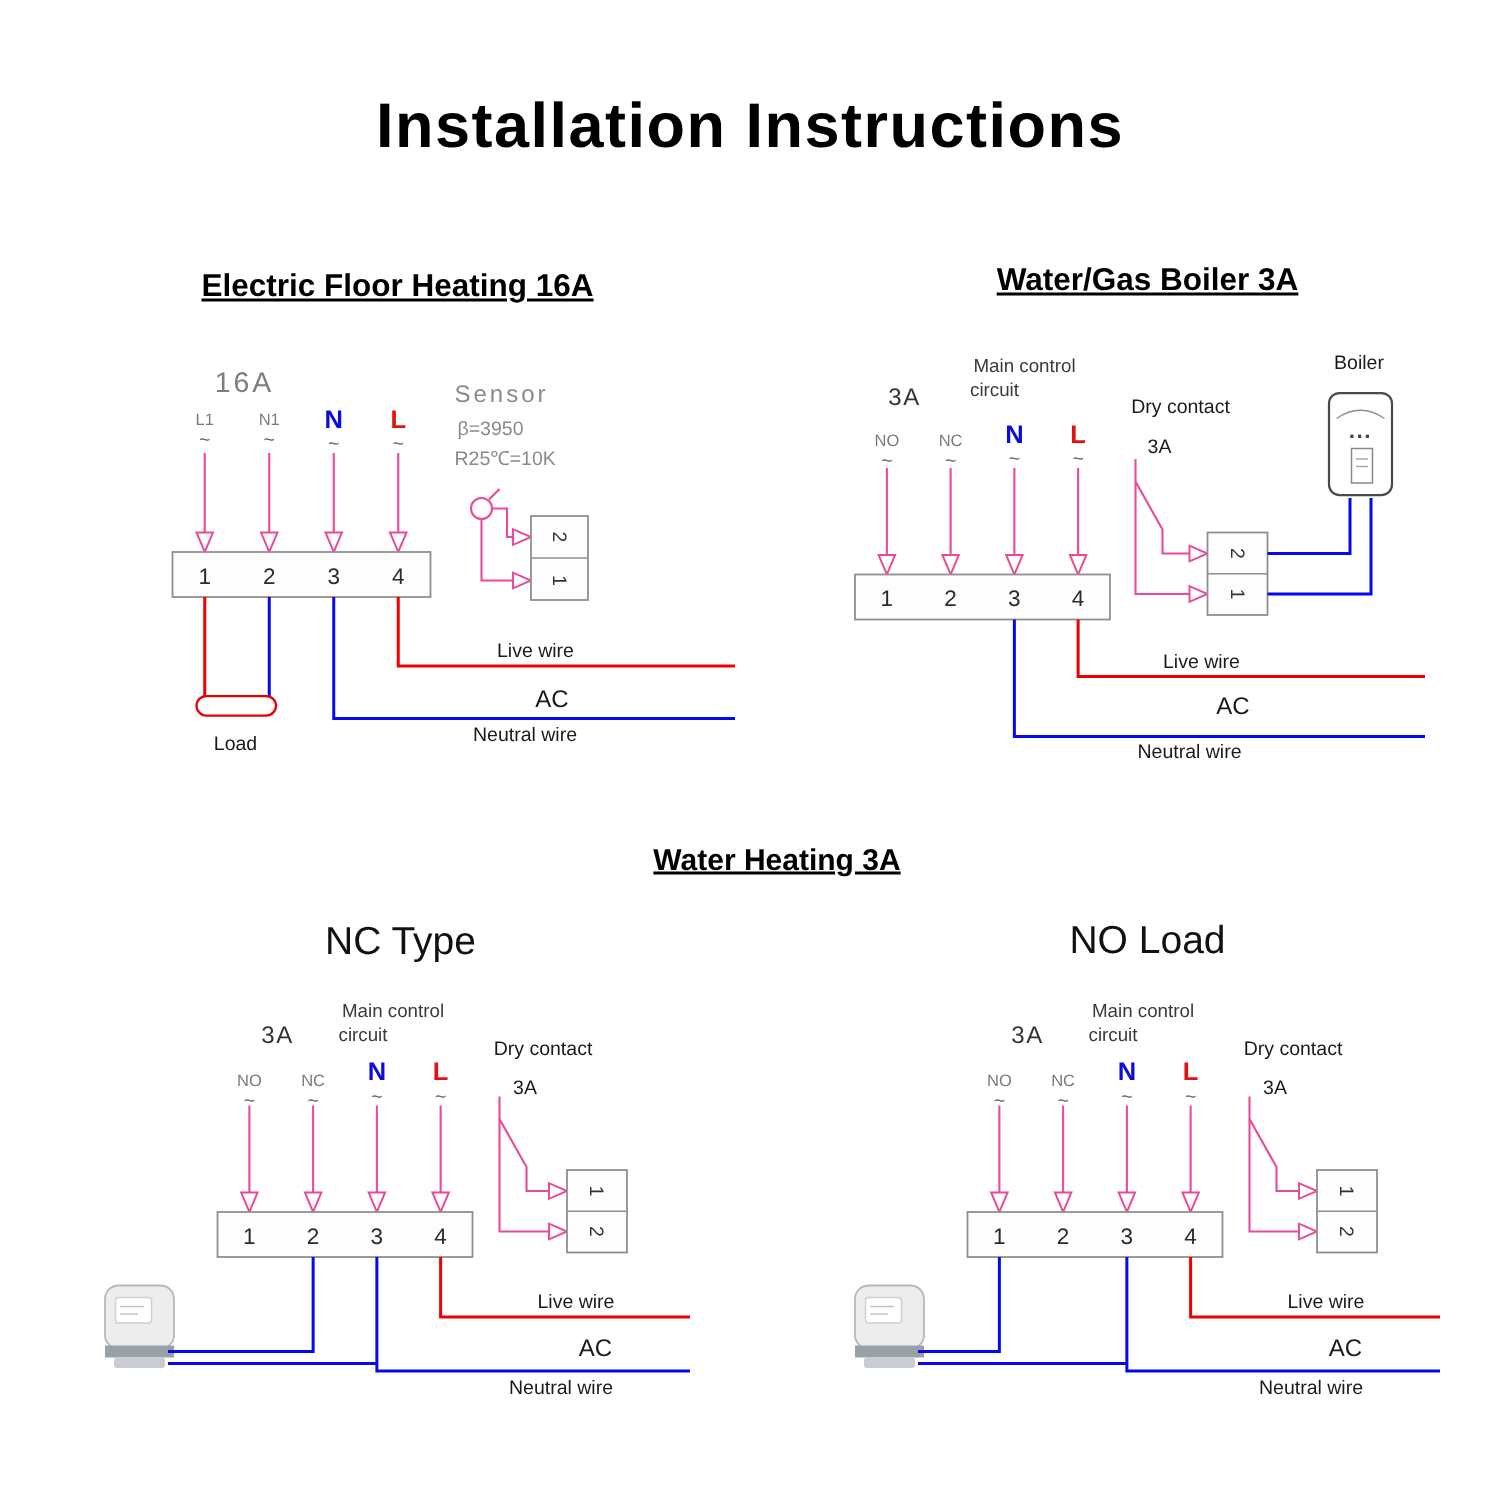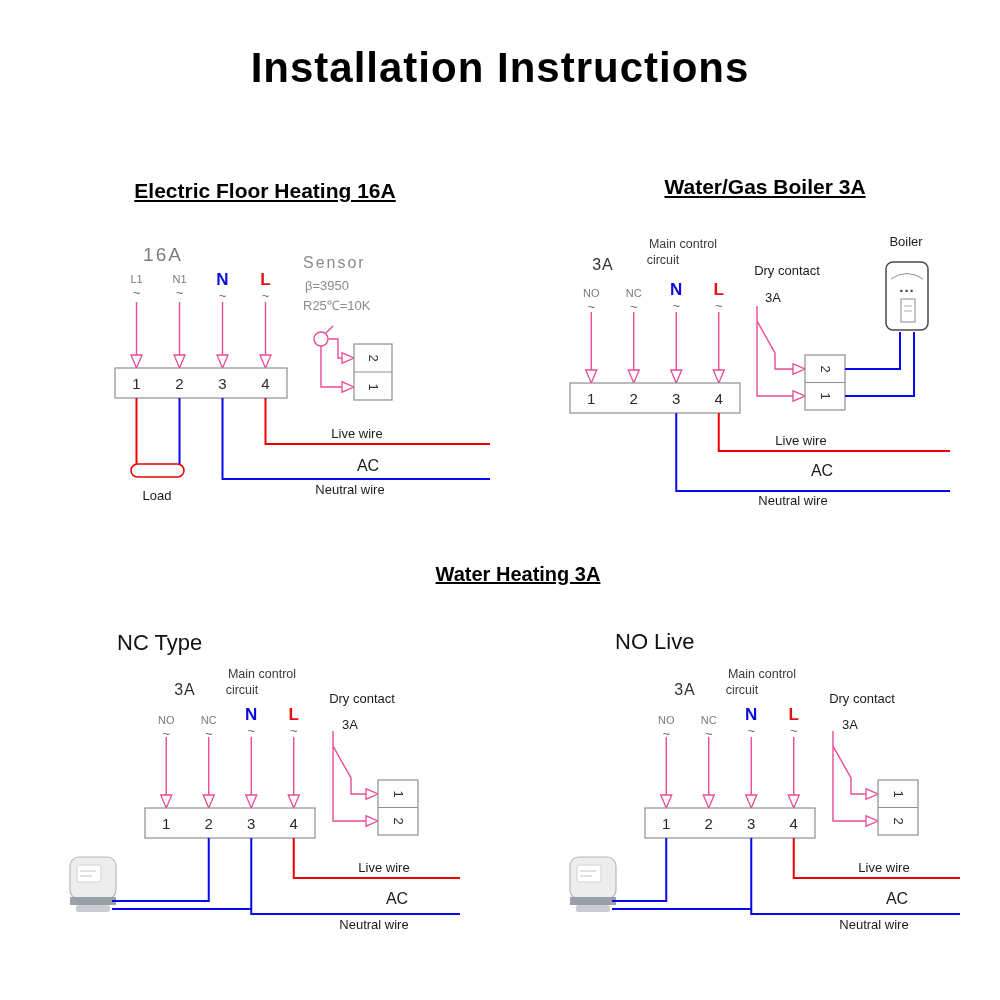--- a/index.html
+++ b/index.html
@@ -1,28 +1,28 @@
 <!DOCTYPE html>
 <html><head>
 <meta charset="utf-8">
 <style>
   html,body{margin:0;padding:0;}
   body{
     width:1000px;height:1000px;position:relative;background:#ffffff;
     font-family:"Liberation Sans",sans-serif;overflow:hidden;
   }
   .page-title{
-    position:absolute;left:0;right:0;top:44px;margin:0;text-align:center;
+    position:absolute;left:0;right:0;top:44px;margin:16px;text-align:center;
     font-size:42px;font-weight:bold;color:#000;letter-spacing:1px;
   }
   .sec-title{position:absolute;text-align:center;font-weight:bold;color:#000;text-decoration:underline;}
   .sec-title.floor{left:90px;top:179px;width:350px;font-size:21px;}
   .sec-title.boiler{left:590px;top:175px;width:350px;font-size:21px;text-align:center;}
   .sec-title.water{left:350px;top:563px;width:336px;font-size:20px;}
-  .type-title{position:absolute;font-weight:400;color:#111;font-size:22px;margin-top:18px;}
+  .type-title{position:absolute;text-align:center;font-weight:400;color:#111;font-size:26px;}
   .type-title.nc{left:117px;top:612px;width:300px;}
   .type-title.no{left:615px;top:611px;width:300px;}
   svg.diagram{position:absolute;left:0;top:0;}
   svg text{font-family:"Liberation Sans",sans-serif;text-anchor:middle;fill:#333;}
   .as{text-anchor:start;}
   .lbl-sm{font-size:11px;fill:#7a7a7a;}
   .tilde{font-size:13px;fill:#666;}
   .num{font-size:15px;fill:#2b2b2b;}
   .blue-lbl{font-size:17px;font-weight:bold;fill:#0b0bdd;}
   .red-lbl{font-size:17px;font-weight:bold;fill:#e51111;}
@@ -43,21 +43,21 @@
   .thin{stroke:#8f8f8f;stroke-width:1;fill:none;}
 </style>
 </head>
 <body>
 
 <h1 class="page-title">Installation Instructions</h1>
 <div class="sec-title floor">Electric Floor Heating 16A</div>
 <div class="sec-title boiler">Water/Gas Boiler 3A</div>
 <div class="sec-title water">Water Heating 3A</div>
 <div class="type-title nc">NC Type</div>
-<div class="type-title no">NO Live</div>
+<div class="type-title no">NO Load</div>
 
 <svg class="diagram" width="1000" height="1000" viewBox="0 0 1000 1000">
 
   <g>
     <text x="163" y="261" class="rating16">16A</text>
 
     <text x="136.5" y="283" class="lbl-sm">L1</text>
     <text x="136.5" y="297" class="tilde">~</text>
     <text x="179.5" y="283" class="lbl-sm">N1</text>
     <text x="179.5" y="297" class="tilde">~</text>

